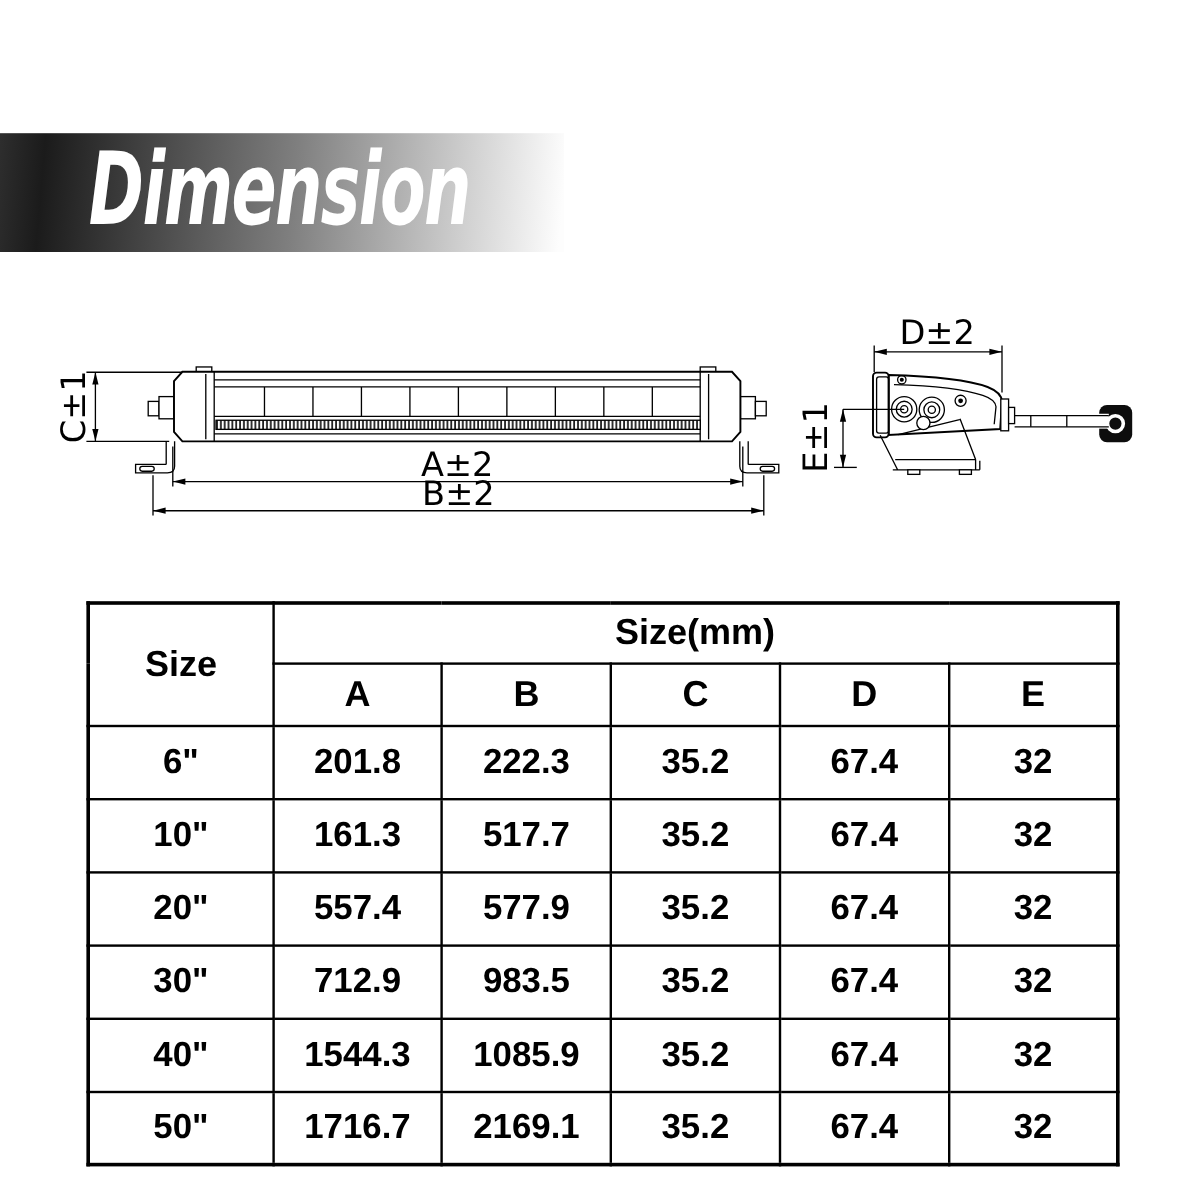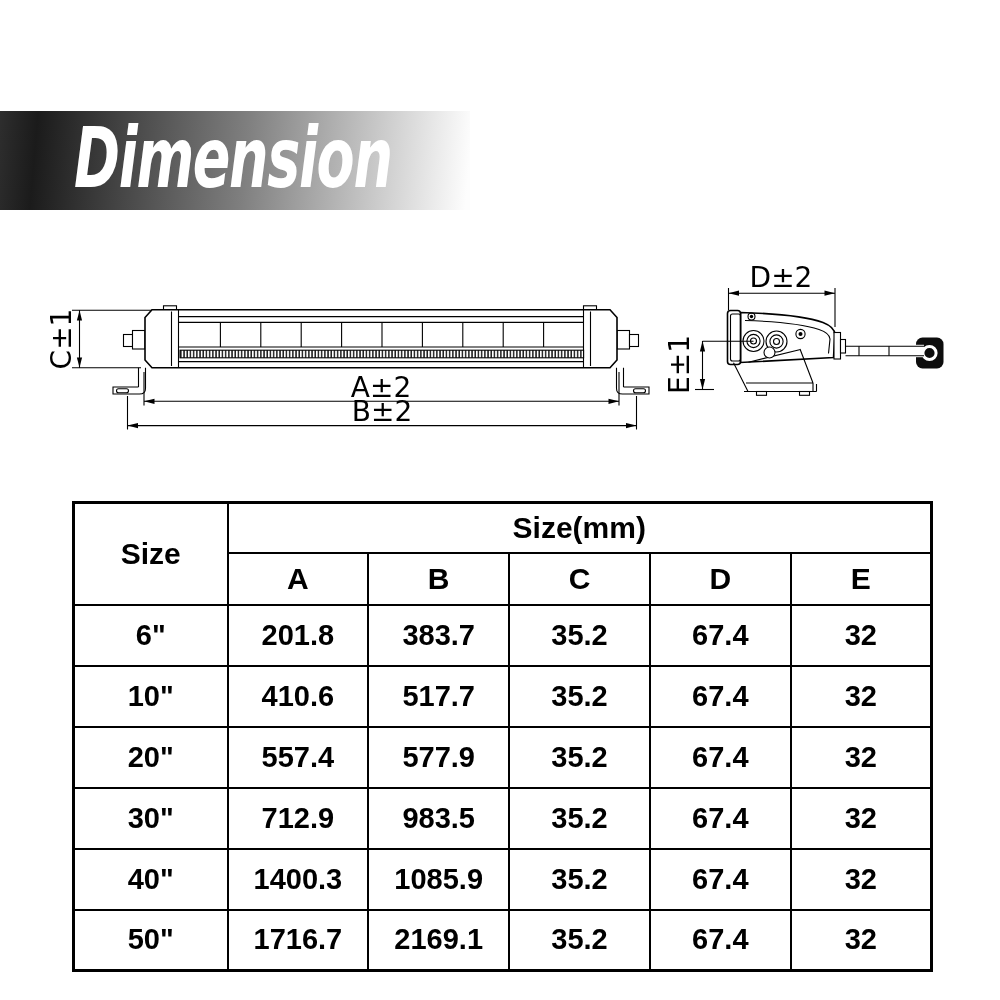--- a/index.html
+++ b/index.html
@@ -156,28 +156,28 @@
       <tr class="h2">
         <td class="hdr">A</td>
         <td class="hdr">B</td>
         <td class="hdr">C</td>
         <td class="hdr">D</td>
         <td class="hdr">E</td>
       </tr>
       <tr>
         <td>6"</td>
         <td>201.8</td>
-        <td>383.7</td>
+        <td>222.3</td>
         <td>35.2</td>
         <td>67.4</td>
         <td>32</td>
       </tr>
       <tr>
         <td>10"</td>
-        <td>410.6</td>
+        <td>161.3</td>
         <td>517.7</td>
         <td>35.2</td>
         <td>67.4</td>
         <td>32</td>
       </tr>
       <tr>
         <td>20"</td>
         <td>557.4</td>
         <td>577.9</td>
         <td>35.2</td>
@@ -187,21 +187,21 @@
       <tr>
         <td>30"</td>
         <td>712.9</td>
         <td>983.5</td>
         <td>35.2</td>
         <td>67.4</td>
         <td>32</td>
       </tr>
       <tr>
         <td>40"</td>
-        <td>1400.3</td>
+        <td>1544.3</td>
         <td>1085.9</td>
         <td>35.2</td>
         <td>67.4</td>
         <td>32</td>
       </tr>
       <tr>
         <td>50"</td>
         <td>1716.7</td>
         <td>2169.1</td>
         <td>35.2</td>

